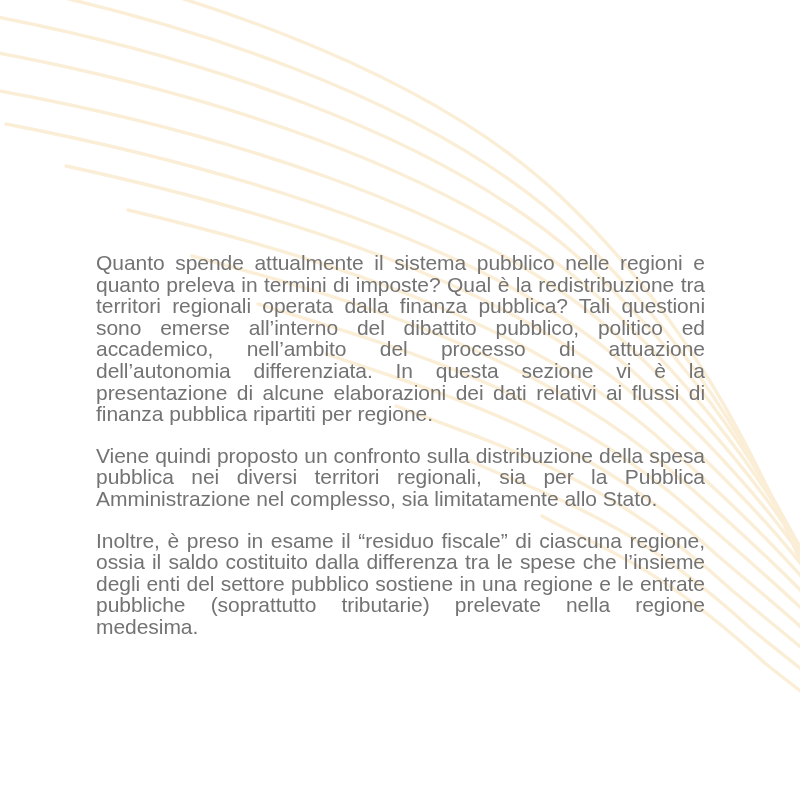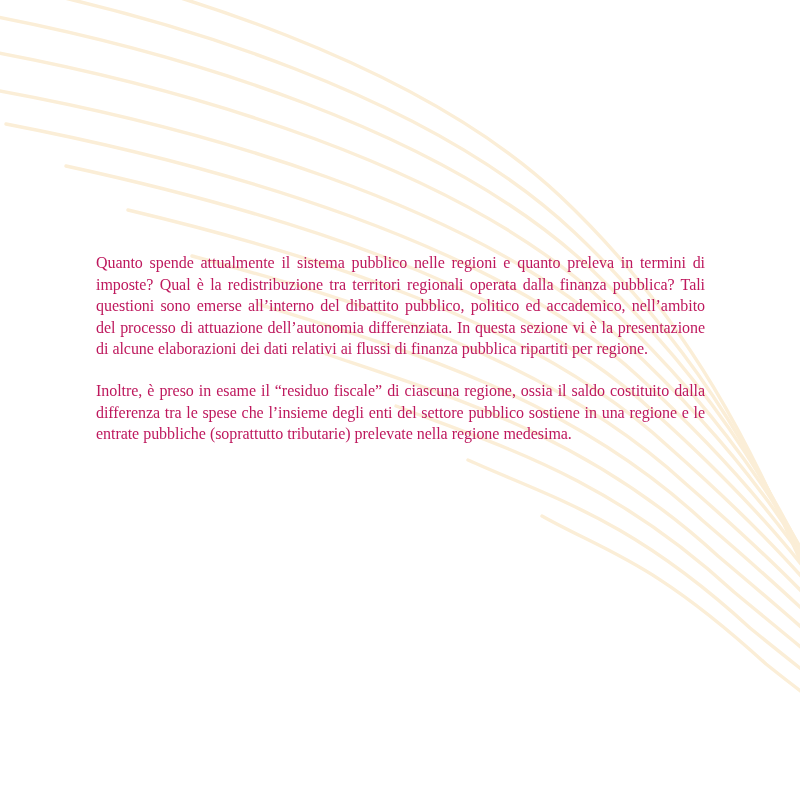--- a/index.html
+++ b/index.html
@@ -32,24 +32,24 @@
   }
   #content {
     position: absolute;
     left: 96px;
     top: 252px;
     width: 609px;
     z-index: 2;
   }
   .para {
     margin: 0 0 20px 0;
-    font-family: Liberation Serif, serif;
-    font-size: 16px;
+    font-family: Liberation Sans, sans-serif;
+    font-size: 21px;
     line-height: 21.6px;
-    color: #be185d;
+    color: #737373;
     text-align: justify;
     text-justify: inter-word;
     letter-spacing: -0.05px;
     word-spacing: 0.1px;
     -webkit-hyphens: none;
     hyphens: none;
   }
   .para:last-child {
     margin-bottom: 16px;
   }
@@ -73,16 +73,17 @@
       <path d="M 258 304 C 402 348, 568 396, 702 520 C 842 640, 884 686, 924 756"></path>
       <path d="M 326 354 C 450 396, 588 436, 718 556 C 858 674, 898 710, 938 778"></path>
       <path d="M 396 406 C 500 446, 608 476, 734 592 C 874 708, 912 734, 952 800"></path>
       <path d="M 468 460 C 552 498, 630 518, 750 628 C 890 742, 926 758, 966 822"></path>
       <path d="M 542 516 C 606 552, 652 560, 766 664 C 906 776, 940 782, 980 844"></path>
     </g>
   </svg>
 
   <div id="content">
     <p class="para">Quanto spende attualmente il sistema pubblico nelle regioni e quanto preleva in termini di imposte? Qual è la redistribuzione tra territori regionali operata dalla finanza pubblica? Tali questioni sono emerse all’interno del dibattito pubblico, politico ed accademico, nell’ambito del processo di attuazione dell’autonomia differenziata. In questa sezione vi è la presentazione di alcune elaborazioni dei dati relativi ai flussi di finanza pubblica ripartiti per regione.</p>
+    <p class="para">Viene quindi proposto un confronto sulla distribuzione della spesa pubblica nei diversi territori regionali, sia per la Pubblica Amministrazione nel complesso, sia limitatamente allo Stato.</p>
     <p class="para">Inoltre, è preso in esame il “residuo fiscale” di ciascuna regione, ossia il saldo costituito dalla differenza tra le spese che l’insieme degli enti del settore pubblico sostiene in una regione e le entrate pubbliche (soprattutto tributarie) prelevate nella regione medesima.</p>
   </div>
 
 </div>
 
 </body></html>

